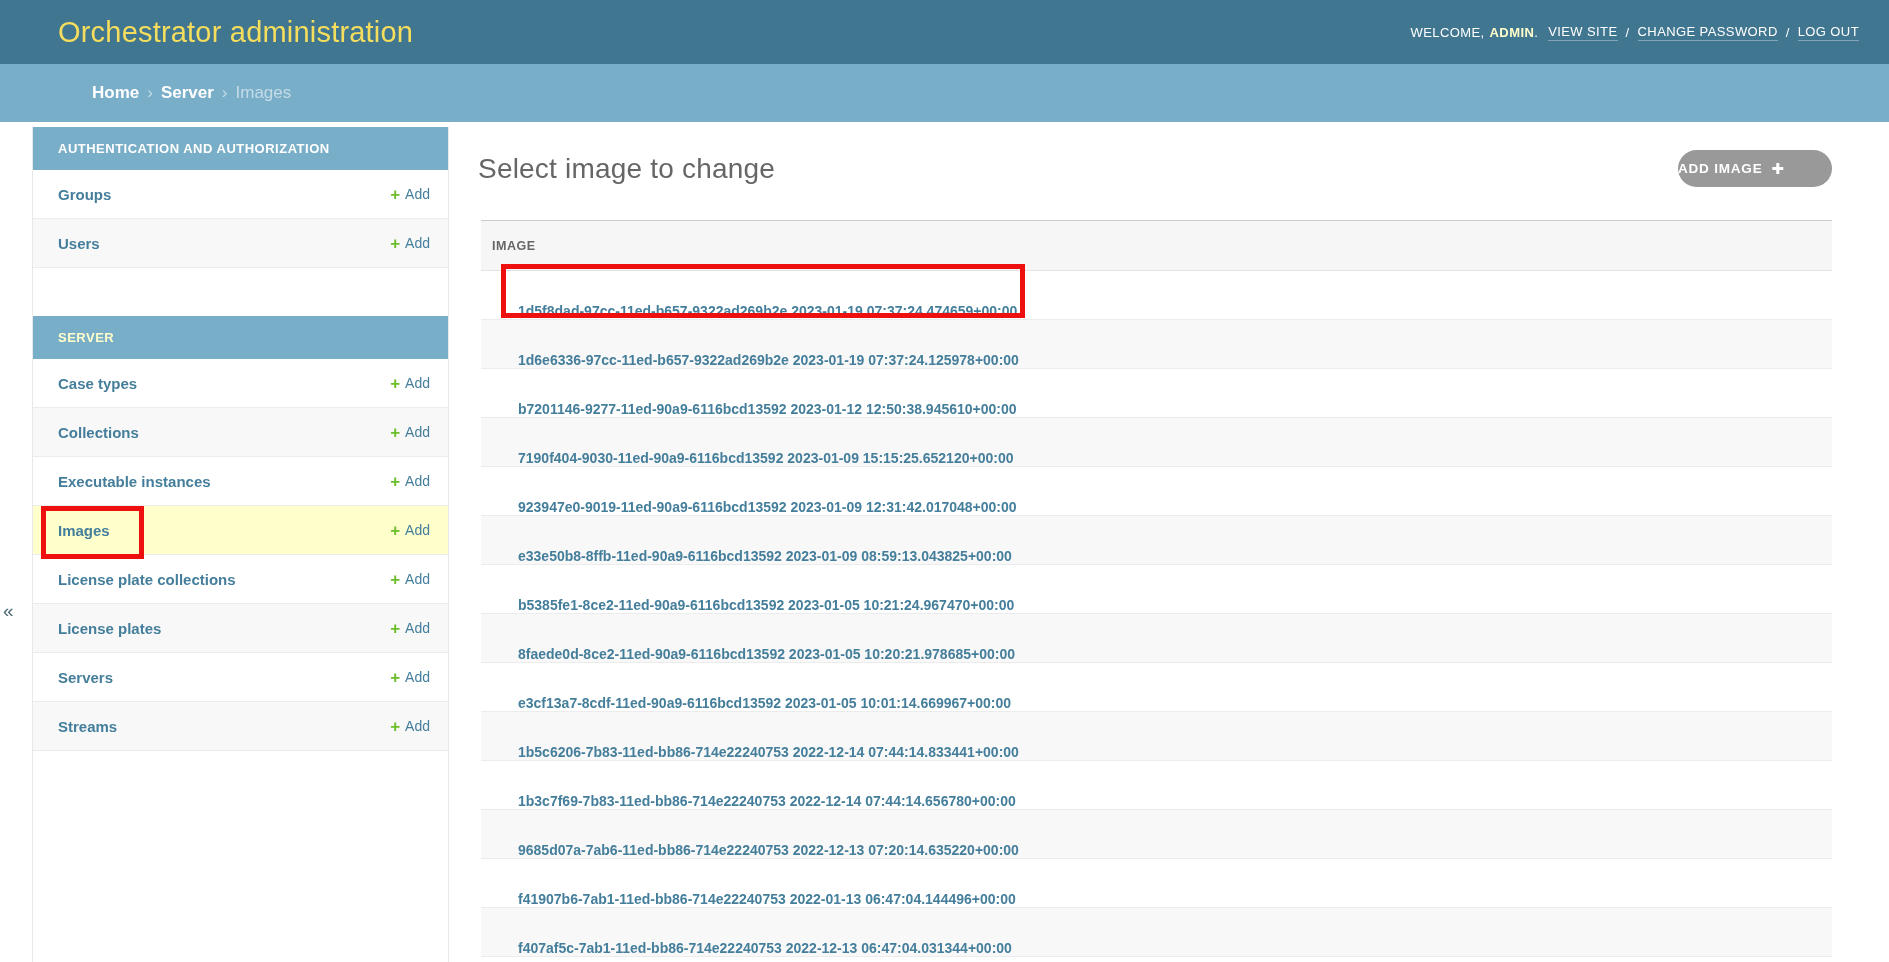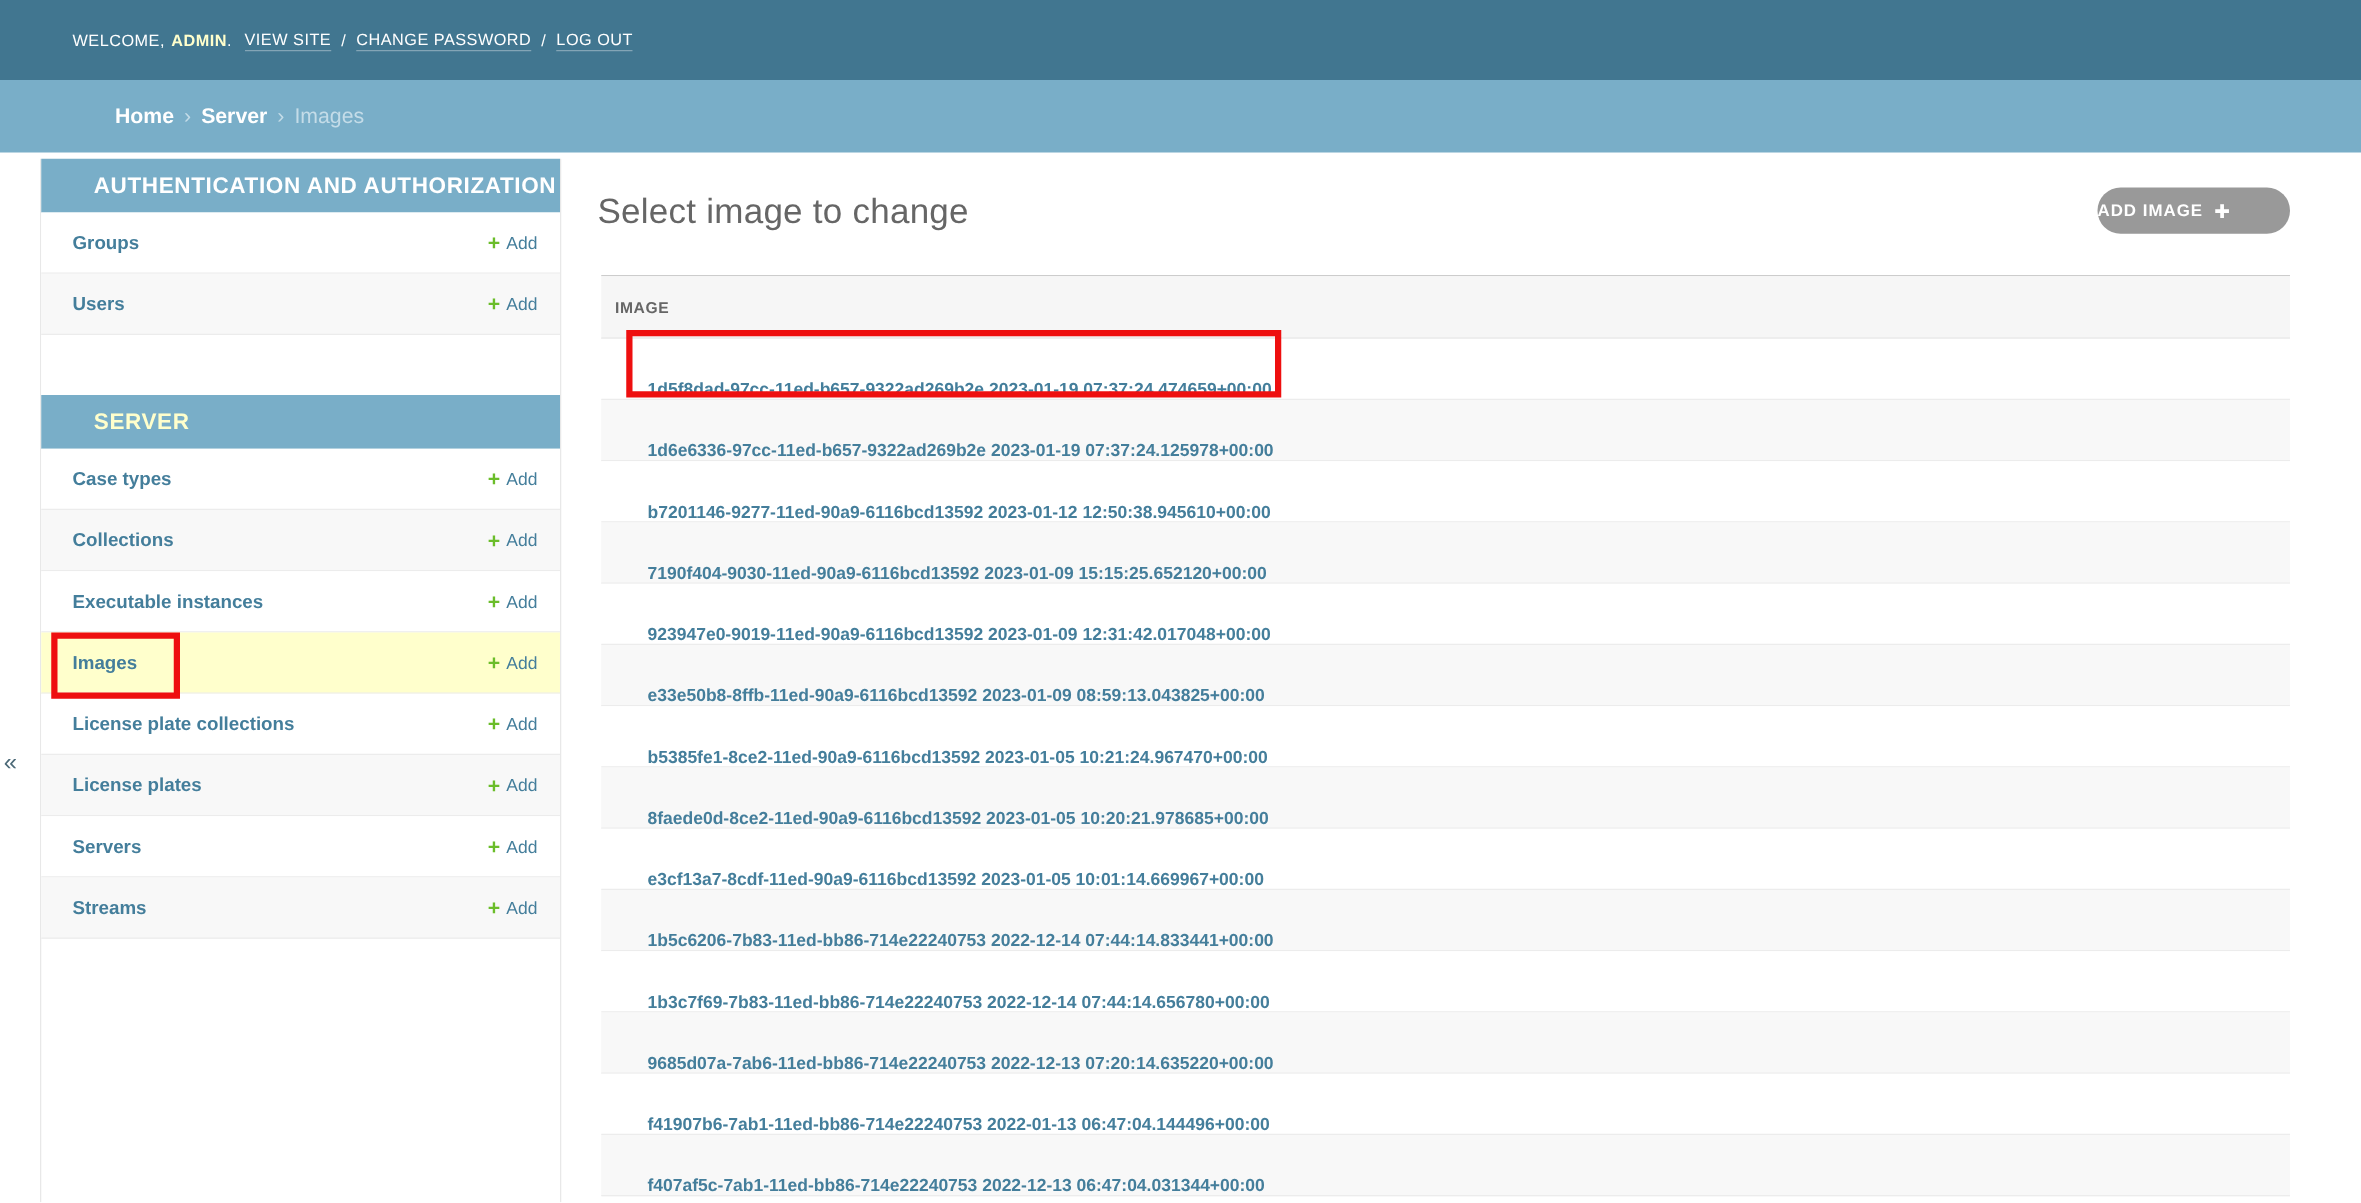--- a/index.html
+++ b/index.html
@@ -29,22 +29,22 @@
   .crumbs a { color:#fff; font-weight:700; text-decoration:none; cursor:pointer; }
   .csep { margin:0 8px; color:var(--breadcrumb-muted); }
   .crumb-current { color:var(--breadcrumb-muted); }
   
   .sidebar {
     position:absolute; left:32px; top:127px; width:417px; bottom:0;
     background:#fff; border-left:1px solid #e8e8e8; border-right:1px solid #e8e8e8;
   }
   .caption {
     height:43px; background:var(--breadcrumb-bg); color:#fff;
-    font-size:18px; font-weight:700; letter-spacing:.5px;
-    display:flex; align-items:center; padding-left:42px;
+    font-size:13px; font-weight:700; letter-spacing:.5px;
+    display:flex; align-items:center; padding-left:25px;
   }
   .caption.current-app { color:var(--current-caption); }
   .srow {
     height:49px; border-bottom:1px solid #ececec;
     display:flex; align-items:center; justify-content:space-between;
     padding:0 18px 0 25px; background:#fff;
   }
   .srow.alt { background:#f8f8f8; }
   .srow.current { background:var(--highlight); }
   .model { font-size:15px; font-weight:700; color:var(--link); text-decoration:none; cursor:pointer; }
@@ -90,20 +90,21 @@
   .anno { position:absolute; border:5px solid var(--annotation); pointer-events:none; }
   #anno-row   { left:501px; top:264px; width:524px; height:54px; }
   #anno-image { left:41px;  top:506px; width:103px; height:53px; }
 </style>
 </head>
 <body>
 
 <div id="screen">
 
   <header class="hdr">
+    <div class="branding">Orchestrator administration</div>
     <div class="user-tools"><span>WELCOME,</span><strong>ADMIN</strong><span class="period">.</span><a class="tool-link">VIEW SITE</a><span class="utsep">/</span><a class="tool-link">CHANGE PASSWORD</a><span class="utsep">/</span><a class="tool-link">LOG OUT</a></div>
   </header>
 
   <nav class="crumbs">
     <a>Home</a>
     <span class="csep">›</span>
     <a>Server</a>
     <span class="csep">›</span>
     <span class="crumb-current">Images</span>
   </nav>

